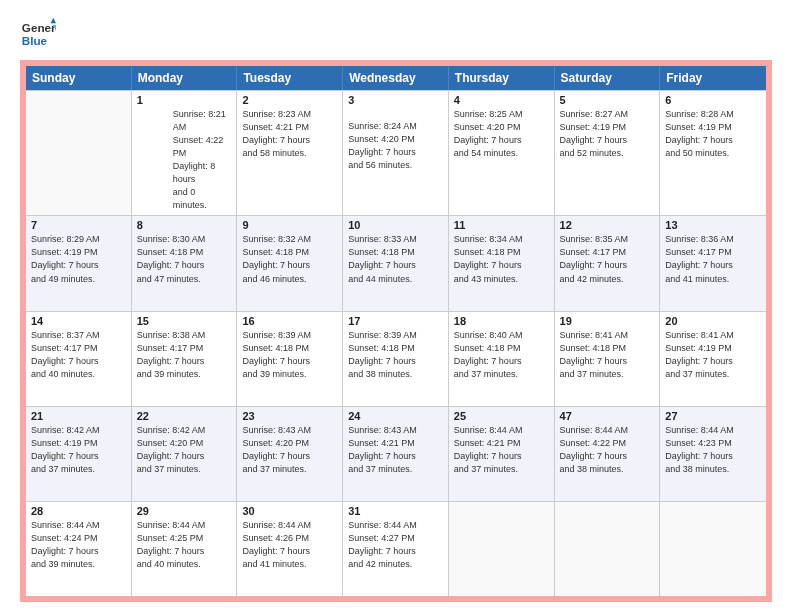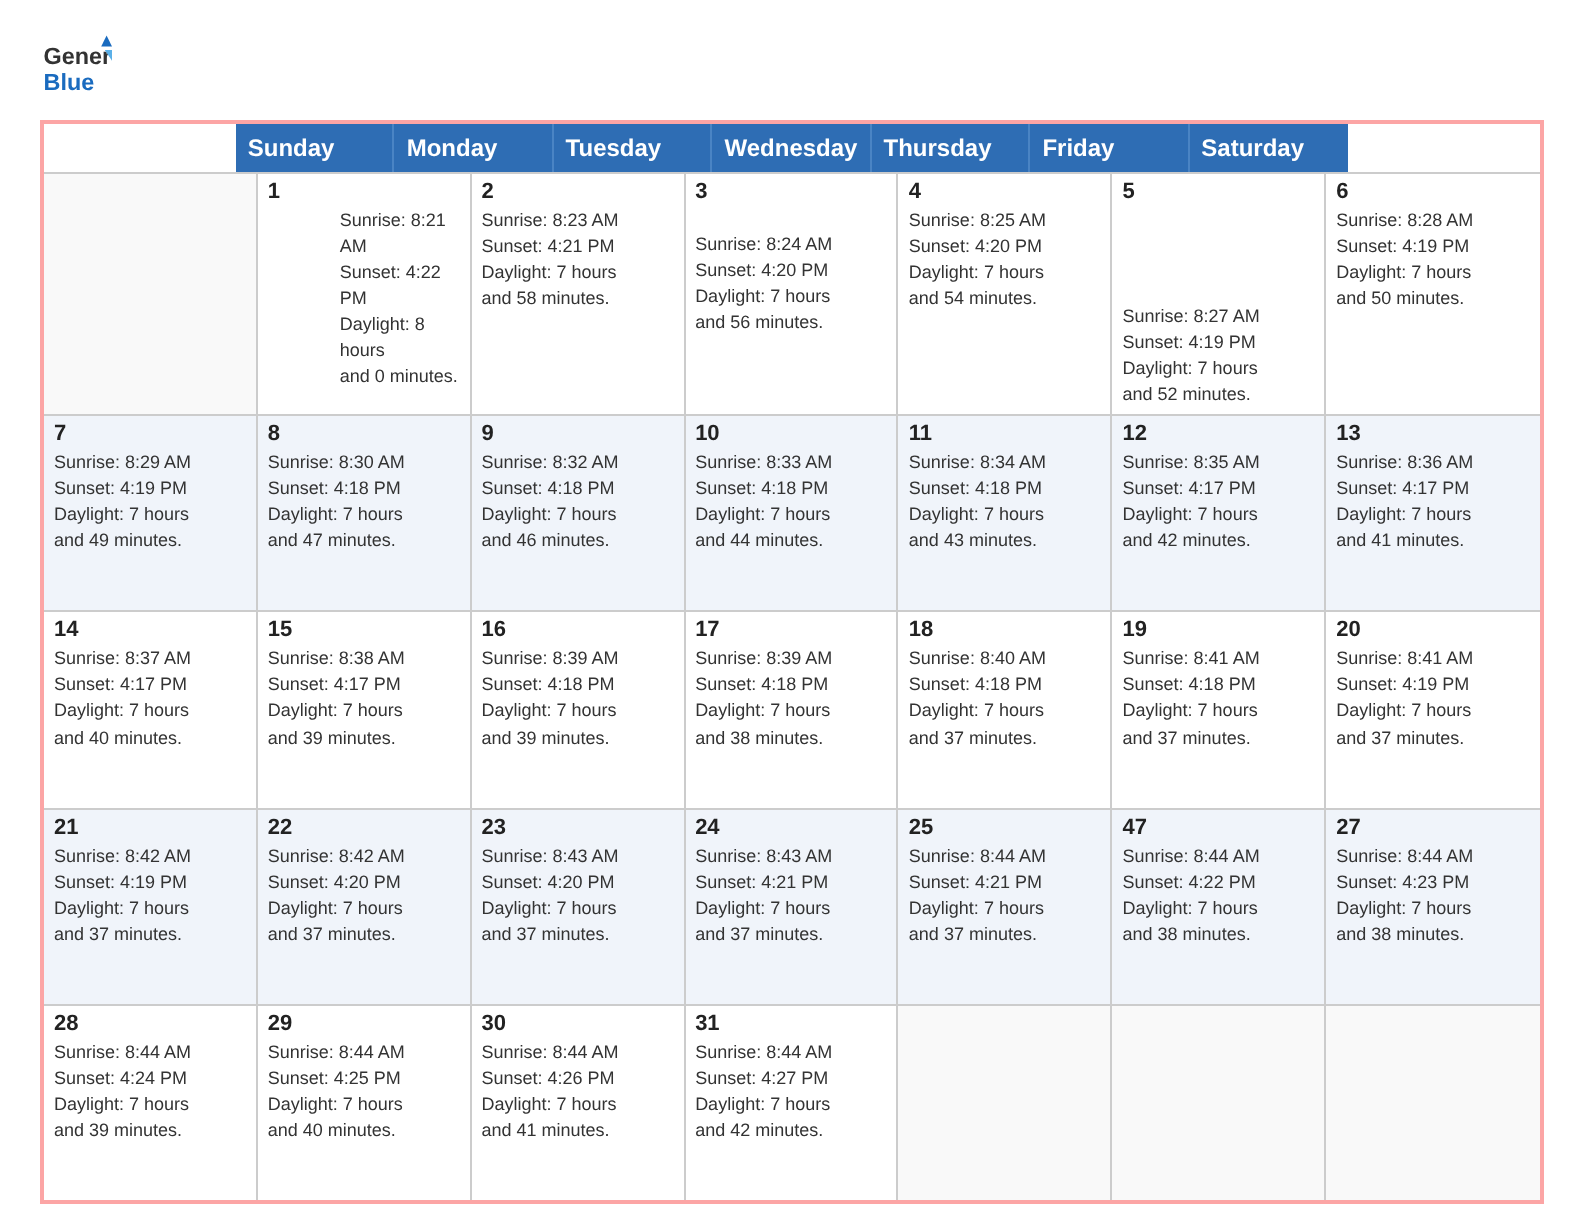--- a/index.html
+++ b/index.html
@@ -43,22 +43,21 @@
     }
     .cal-subtitle {
       font-size: 15px;
       color: #444;
       margin-top: 2px;
     }
     .calendar {
       flex: 1;
       display: flex;
       flex-direction: column;
-      border: 2px solid #fca5a5;
-      align-items: center;
+      border: 6px solid #fca5a5;
     }
     .cal-header-row {
       display: grid;
       grid-template-columns: repeat(7, 1fr);
       background: #2e6db4;
     }
     .cal-header-cell {
       color: #fff;
       font-size: 12px;
       font-weight: bold;
@@ -121,22 +120,22 @@
     </div>
   </div>
 
   <div class="calendar">
     <div class="cal-header-row">
     <div class="cal-header-cell">Sunday</div>
         <div class="cal-header-cell">Monday</div>
         <div class="cal-header-cell">Tuesday</div>
         <div class="cal-header-cell">Wednesday</div>
         <div class="cal-header-cell">Thursday</div>
+        <div class="cal-header-cell">Saturday</div>
         <div class="cal-header-cell">Friday</div>
-        <div class="cal-header-cell">Saturday</div>
       </div>
     <div class="cal-body">
     <div class="cal-row">
           <div class="cal-cell empty"></div>
           <div class="cal-cell">
             <div class="day-num">1</div>
             <div class="day-info" style="white-space: pre-line; margin-left: 36px;">Sunrise: 8:21 AM
 Sunset: 4:22 PM
 Daylight: 8 hours
 and 0 minutes.</div>
@@ -157,21 +156,21 @@
           </div>
           <div class="cal-cell">
             <div class="day-num">4</div>
             <div class="day-info" style="white-space: pre-line;">Sunrise: 8:25 AM
 Sunset: 4:20 PM
 Daylight: 7 hours
 and 54 minutes.</div>
           </div>
           <div class="cal-cell">
             <div class="day-num">5</div>
-            <div class="day-info" style="white-space: pre-line; margin-top: 48px;">Sunrise: 8:27 AM
+            <div class="day-info" style="white-space: pre-line;">Sunrise: 8:27 AM
 Sunset: 4:19 PM
 Daylight: 7 hours
 and 52 minutes.</div>
           </div>
           <div class="cal-cell">
             <div class="day-num">6</div>
             <div class="day-info" style="white-space: pre-line;">Sunrise: 8:28 AM
 Sunset: 4:19 PM
 Daylight: 7 hours
 and 50 minutes.</div>

